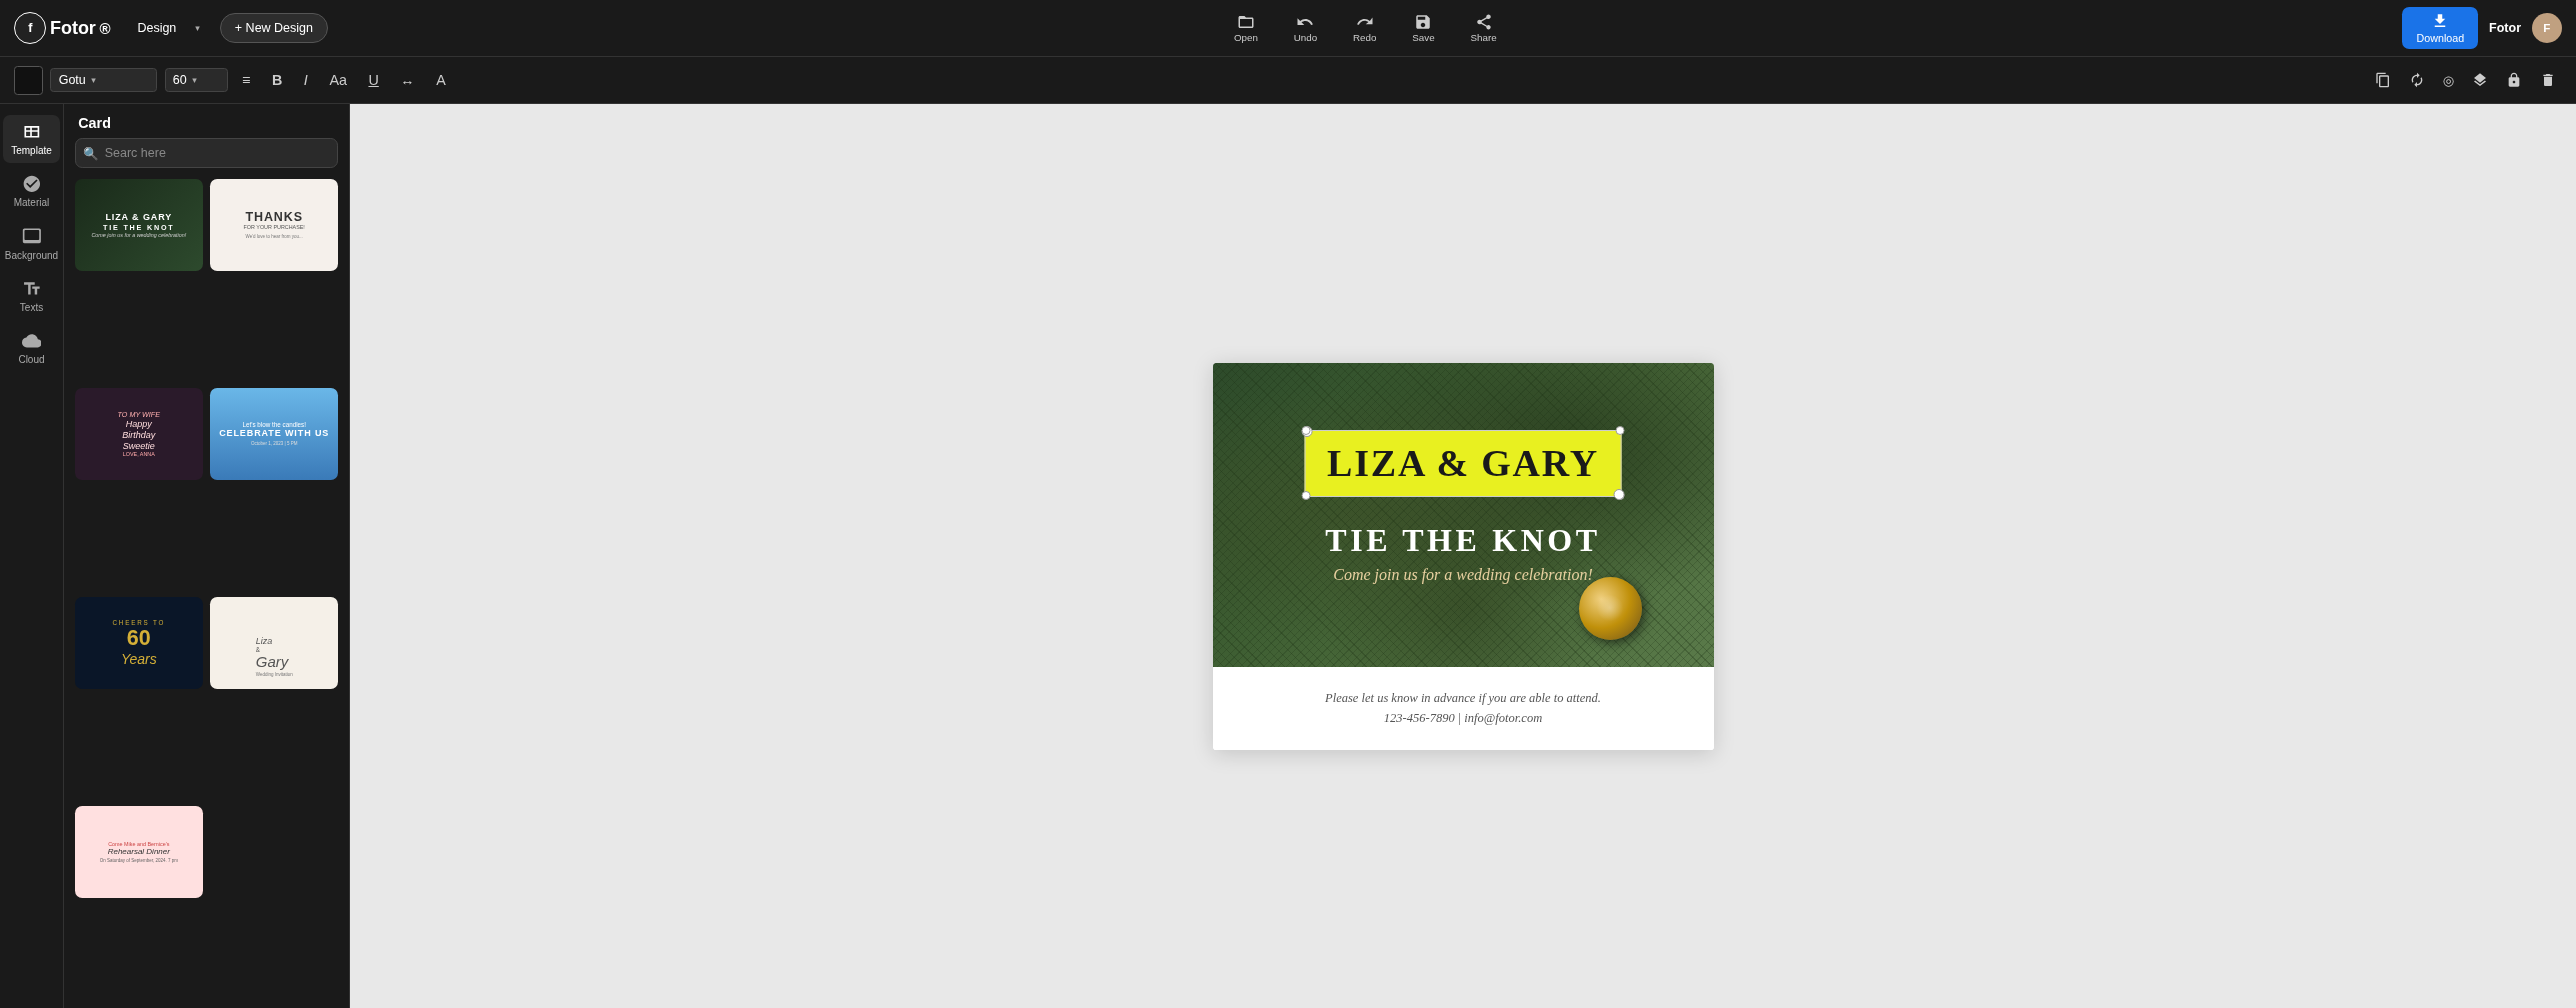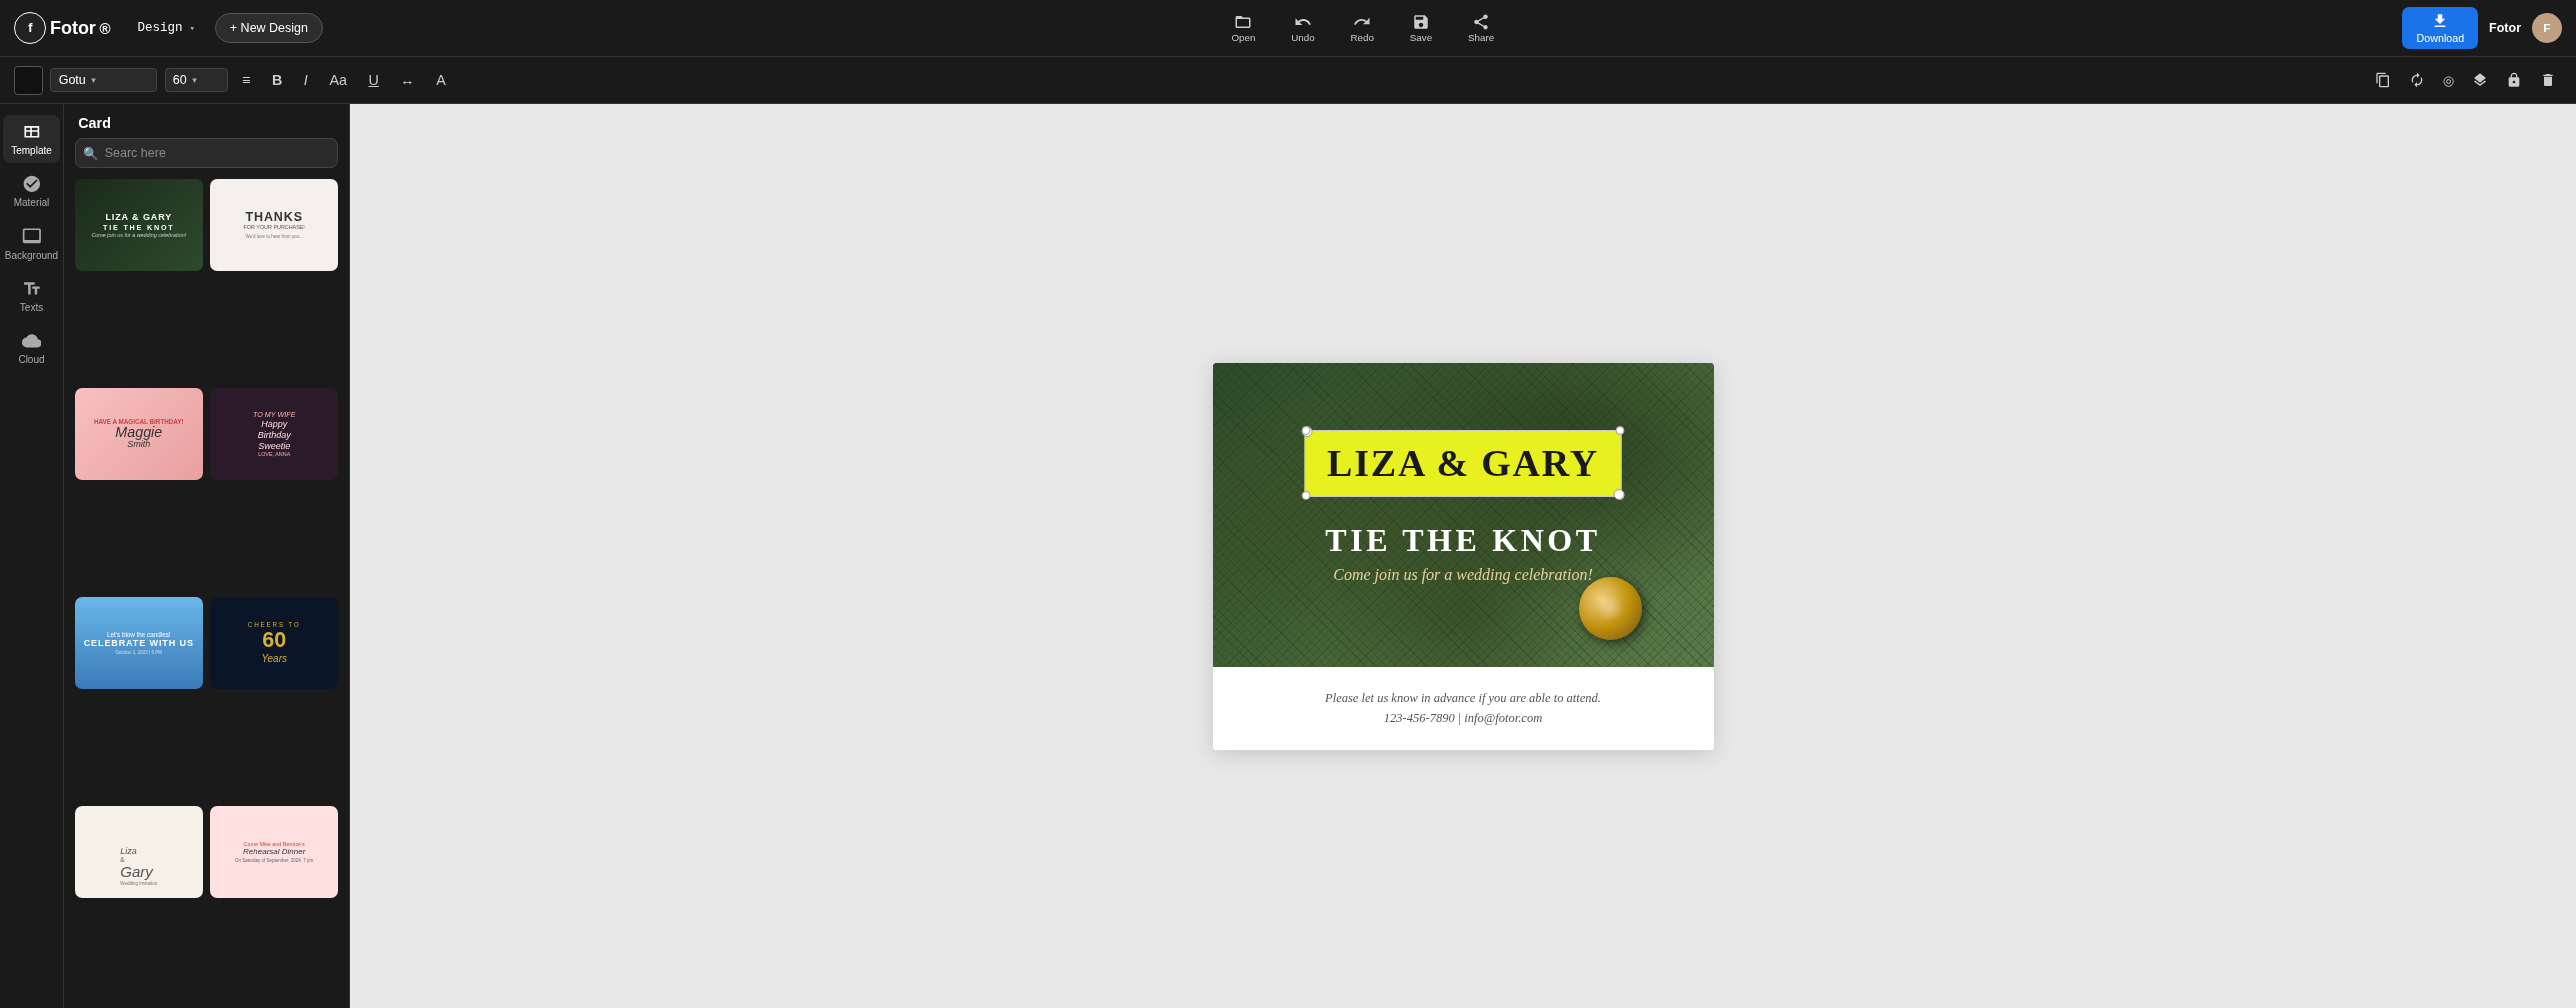--- a/index.html
+++ b/index.html
@@ -2,21 +2,21 @@
 <html style="font-size:14.3px"><head>
   <meta charset="utf-8">
   <style>
     * { box-sizing: border-box; margin: 0; padding: 0; }
     body { font-family: -apple-system, BlinkMacSystemFont, 'Segoe UI', sans-serif; background: #1a1a1a; color: #fff; overflow: hidden; height: 100vh; display: flex; flex-direction: column; }
 
     
     .topbar { background: #1a1a1a; height: 57px; display: flex; align-items: center; padding: 0 14.3px; gap: 10.7px; border-bottom: 0.9px solid #333; flex-shrink: 0; }
     .logo { display: flex; align-items: center; gap: 3.6px; font-size: 18px; font-weight: 700; color: #fff; margin-right: 7.2px; }
     .logo-circle { width: 32px; height: 32px; background: #222; border-radius: 50%; display: flex; align-items: center; justify-content: center; font-size: 12.5px; font-weight: 900; color: #fff; border: 1.8px solid #fff; }
-    .design-btn { display: flex; align-items: center; gap: 7px; background: transparent; border: none; color: #fff; font-size: 12.5px; cursor: pointer; padding: 5.4px 9px; border-radius: 5.4px; font-family: Liberation Mono, monospace; }
+    .design-btn { display: flex; align-items: center; gap: 19px; background: transparent; border: none; color: #fff; font-size: 12.5px; cursor: pointer; padding: 5.4px 9px; border-radius: 5.4px; }
     .new-design-btn { display: flex; align-items: center; gap: 5.4px; background: #2d2d2d; border: 0.9px solid #555; color: #fff; font-size: 12.5px; cursor: pointer; padding: 7.2px 14.3px; border-radius: 21.5px; }
     .topbar-center { flex: 1; display: flex; align-items: center; justify-content: center; gap: 21.5px; }
     .topbar-action { display: flex; flex-direction: column; align-items: center; gap: 1.8px; background: transparent; border: none; color: #ccc; cursor: pointer; font-size: 9.8px; padding: 3.6px 7.2px; border-radius: 5.4px; }
     .topbar-action svg { width: 18px; height: 18px; fill: currentColor; }
     .topbar-right { display: flex; align-items: center; gap: 10.7px; }
 
     
     .toolbar { background: #1a1a1a; height: 47px; display: flex; align-items: center; padding: 0 14.3px; gap: 7.2px; border-bottom: 0.9px solid #333; flex-shrink: 0; }
     .color-box { width: 29px; height: 29px; background: #222; border: 1.8px solid #555; border-radius: 3.6px; cursor: pointer; }
     .font-select { background: #2a2a2a; border: 0.9px solid #444; color: #fff; padding: 3.6px 7.2px; border-radius: 3.6px; font-size: 12.5px; cursor: pointer; display: flex; align-items: center; gap: 5.4px; min-width: 107px; }
@@ -252,27 +252,20 @@
       </div>
 
       <div class="template-card tc-thanks">
         <div style="text-align:center;padding:7.2px;">
           <div style="font-size:12.5px;font-weight:900;color:#333;letter-spacing:0.9px;">THANKS</div>
           <div style="font-size:5.4px;color:#555;">FOR YOUR PURCHASE!</div>
           <div style="font-size:4.5px;color:#777;margin-top:3.6px;">We'd love to hear from you...</div>
         </div>
       </div>
 
-      <div class="template-card tc-birthday">
-        <div style="text-align:center;padding:7.2px;">
-          <div style="font-size:6.3px;color:#c44;font-weight:700;">HAVE A MAGICAL BIRTHDAY!</div>
-          <div style="font-size:14.3px;font-style:italic;color:#333;line-height:1;">Maggie</div>
-          <div style="font-size:9px;font-style:italic;color:#333;">Smith</div>
-        </div>
-      </div>
 
       <div class="template-card tc-hb-sweetie">
         <div style="text-align:center;padding:7.2px;">
           <div style="font-size:7.2px;color:#ffb0b0;font-style:italic;">TO MY WIFE</div>
           <div style="font-size:9px;font-style:italic;color:#ffdddd;line-height:1.2;">Happy<br>Birthday<br>Sweetie</div>
           <div style="font-size:5.4px;color:#ffaaaa;">LOVE, ANNA</div>
         </div>
       </div>
 
       <div class="template-card tc-celebrate">
@@ -280,21 +273,21 @@
           <div style="font-size:6.3px;color:#fff;">Let's blow the candles!</div>
           <div style="font-size:9px;font-weight:900;color:#fff;letter-spacing:0.9px;">CELEBRATE WITH US</div>
           <div style="font-size:4.5px;color:#ddd;margin-top:2.7px;">October 1, 2023 | 5 PM</div>
         </div>
       </div>
 
       <div class="template-card tc-60years">
         <div style="text-align:center;padding:7.2px;">
           <div style="font-size:6.3px;color:#d4af37;letter-spacing:1.8px;">CHEERS TO</div>
           <div style="font-size:21.5px;font-weight:900;color:#d4af37;">60</div>
-          <div style="font-size:10px;font-style:italic;color:#d4af37;">Years</div>
+          <div style="font-size:14px;font-style:italic;color:#d4af37;">Years</div>
         </div>
       </div>
 
       <div class="template-card tc-liza2">
         <div style="text-align:left;padding:7.2px;margin-top:28px;">
           <div style="font-size:9px;font-style:italic;color:#555;">Liza</div>
           <div style="font-size:6.3px;color:#555;">&amp;</div>
           <div style="font-size:15px;font-style:italic;color:#555;">Gary</div>
           <div style="font-size:4.5px;color:#777;margin-top:1.8px;">Wedding Invitation</div>
         </div>

